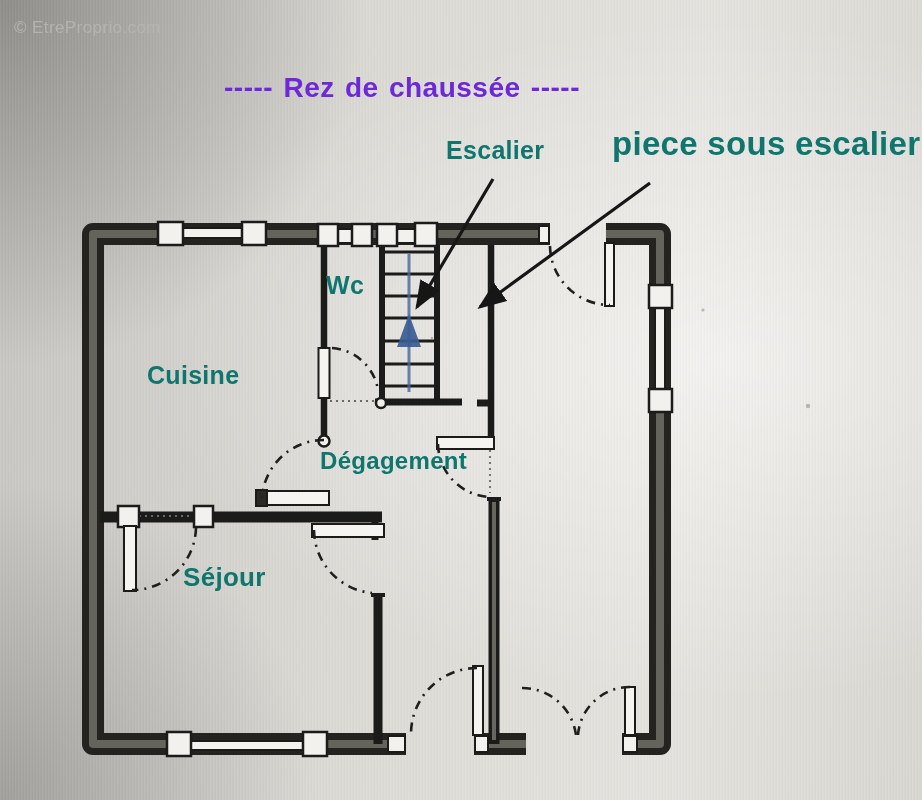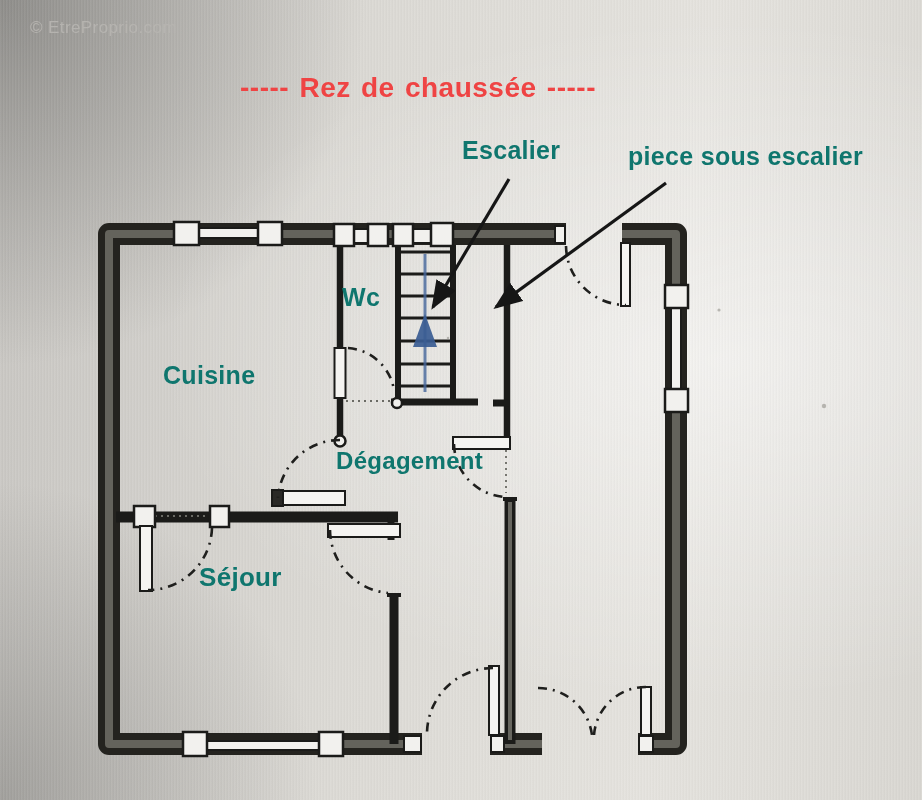--- a/index.html
+++ b/index.html
@@ -6,32 +6,32 @@
   body{
     width:922px;height:800px;overflow:hidden;position:relative;
     font-family:"Liberation Sans","DejaVu Sans",sans-serif;
     background:
       repeating-linear-gradient(90deg, rgba(255,255,255,.05) 0 1px, rgba(0,0,0,.018) 2px 3px),
       radial-gradient(ellipse at 78% 45%, rgba(255,255,255,.55), rgba(255,255,255,0) 55%),
       radial-gradient(circle at 0% 0%, rgba(62,62,60,.42), rgba(62,62,60,0) 30%),
       radial-gradient(circle at 0% 100%, rgba(62,62,60,.30), rgba(62,62,60,0) 26%),
       linear-gradient(95deg,#c8c6c2,#dcdad5 40%,#e5e3de 72%,#d9d7d2);
   }
-  .stage{position:absolute;inset:0;margin-left:16px;}
+  .stage{position:absolute;inset:0;}
   .lbl{
     position:absolute;color:#0f766e;font-weight:600;line-height:1.05;
     white-space:nowrap;letter-spacing:.3px;
   }
   .watermark{
     position:absolute;left:14px;top:18px;font-size:17px;font-weight:400;
     color:#b7b5b1;letter-spacing:.4px;opacity:.95;
   }
   .title{
     position:absolute;left:160px;top:72px;width:484px;text-align:center;
-    font-size:28px;font-weight:700;color:#ef4444;letter-spacing:.5px;
+    font-size:28px;font-weight:700;color:#6d28d9;letter-spacing:.5px;
     word-spacing:2px;
   }
   svg{position:absolute;left:0;top:0;}
 </style>
 </head>
 <body>
 
 <div class="stage">
 
   <div class="watermark">© EtreProprio.com</div>
@@ -165,19 +165,19 @@
     </g>
 
     <g fill="#8a8881" opacity="0.55">
       <circle cx="808" cy="406" r="2.2"></circle>
       <circle cx="703" cy="310" r="1.6"></circle>
       <circle cx="432" cy="338" r="1.2"></circle>
     </g>
   </svg>
 
   <div class="lbl" style="left:446px;top:137px;font-size:25px">Escalier</div>
-  <div class="lbl" style="left:612px;top:143px;font-size:25px">piece sous escalier</div>
-  <div class="lbl" style="left:326px;top:284px;font-size:25px">Wc</div>
+  <div class="lbl" style="left:612px;top:127px;font-size:33px">piece sous escalier</div>
+  <div class="lbl" style="left:326px;top:272px;font-size:25px">Wc</div>
   <div class="lbl" style="left:147px;top:362px;font-size:25px">Cuisine</div>
   <div class="lbl" style="left:320px;top:448px;font-size:24px">Dégagement</div>
   <div class="lbl" style="left:183px;top:564px;font-size:26px">Séjour</div>
 
 </div>
 
 </body></html>

